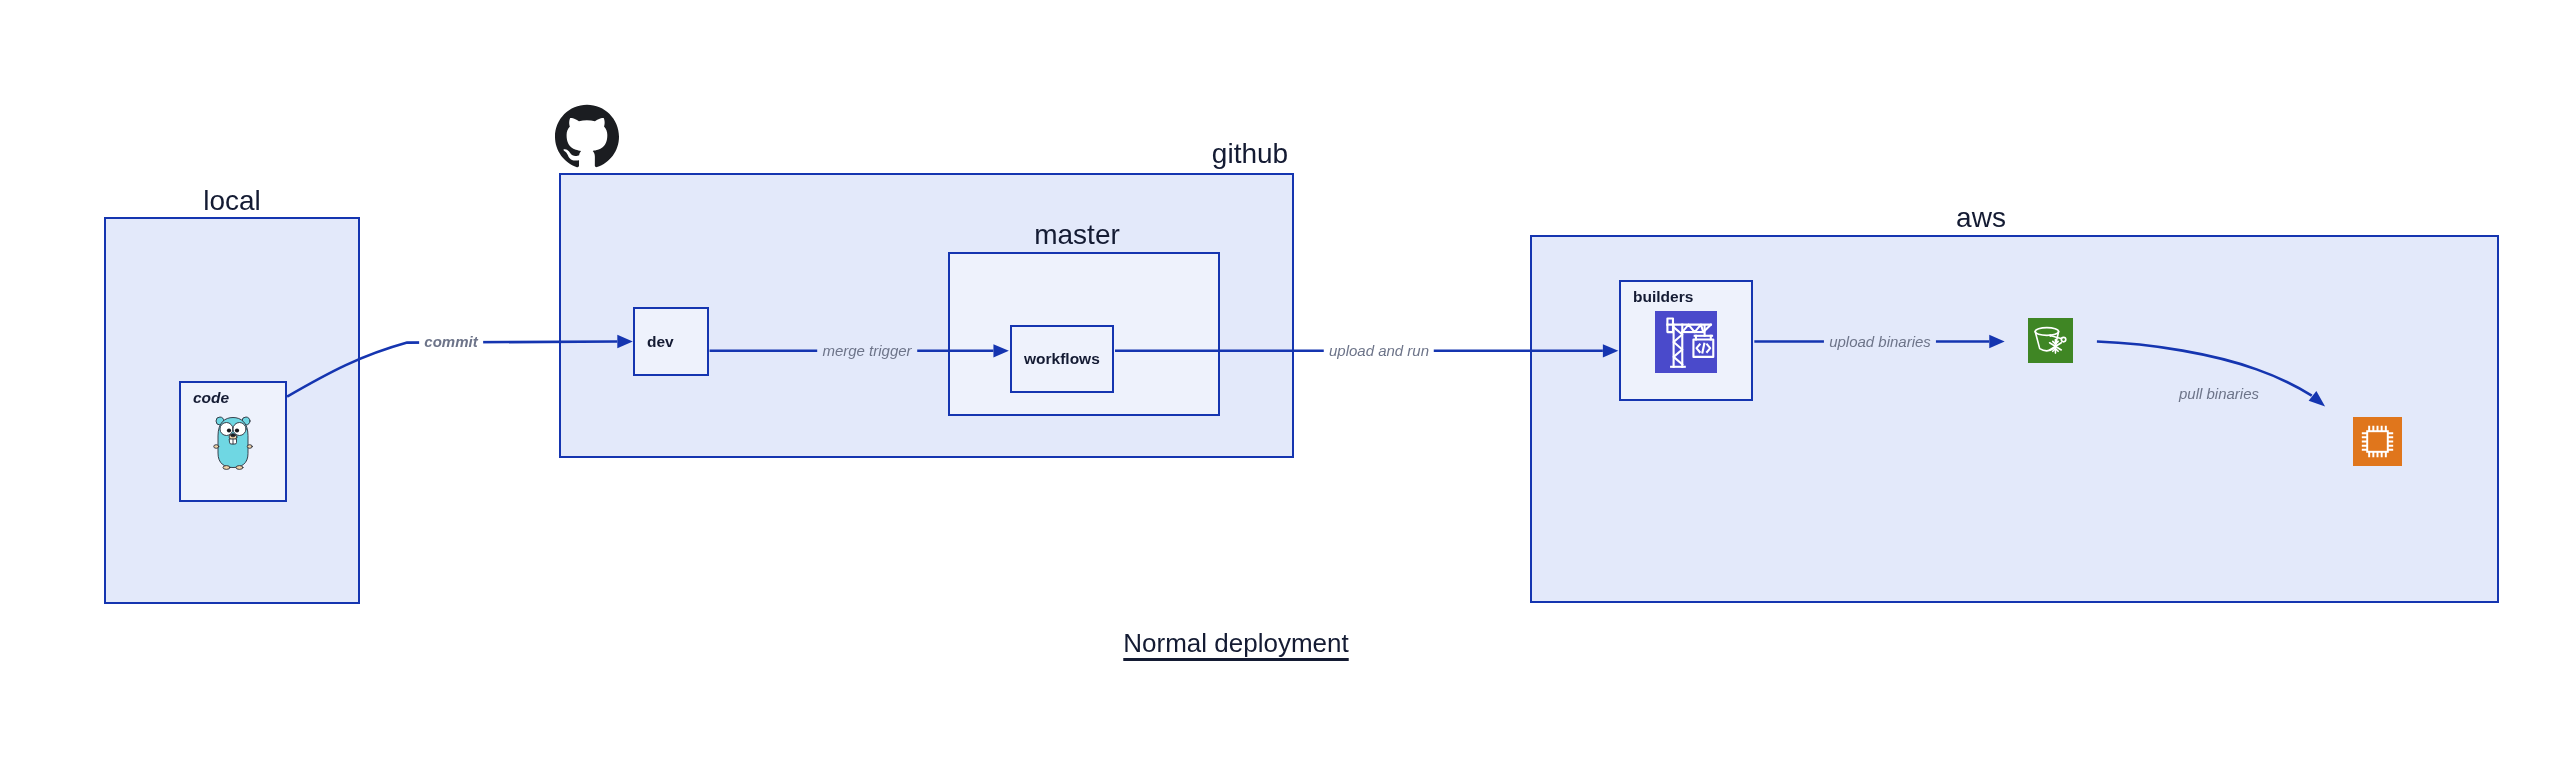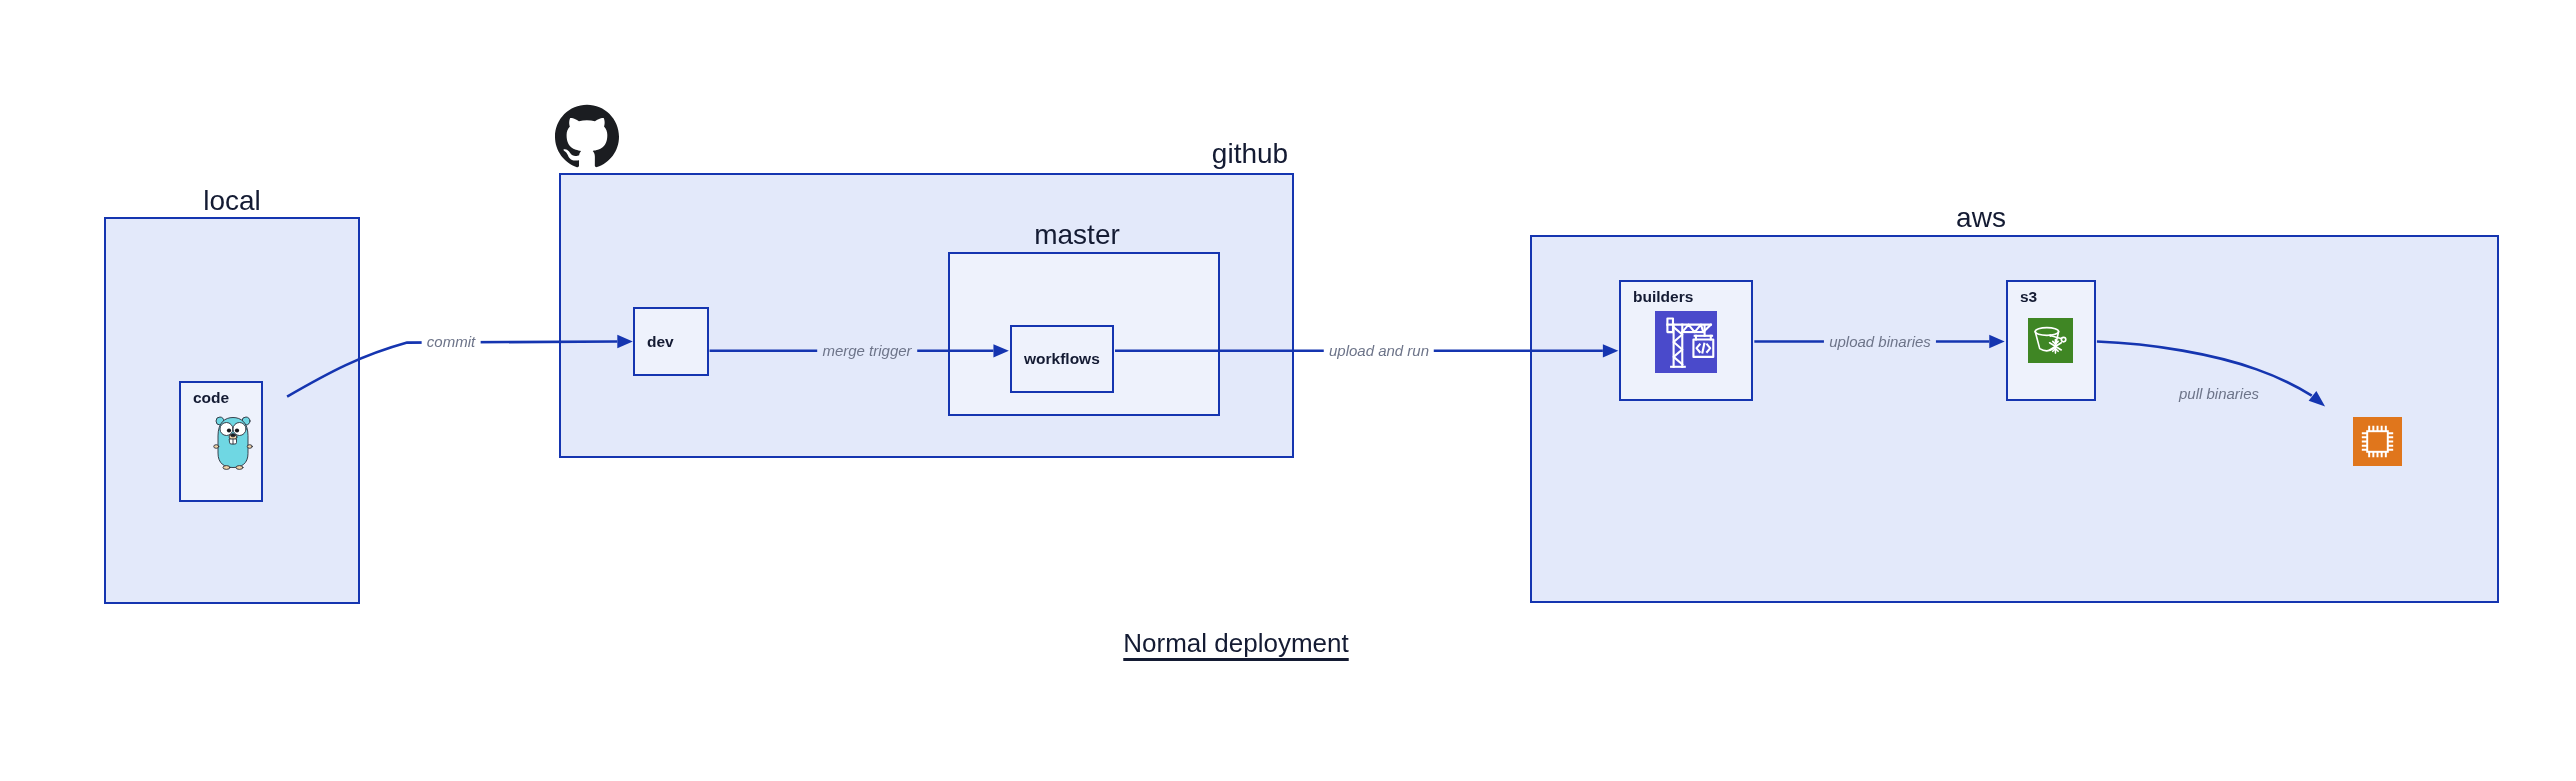--- a/index.html
+++ b/index.html
@@ -50,39 +50,36 @@
   <div class="cbox" style="left:104px; top:217px; width:256px; height:387px;"></div>
   <div class="cbox" style="left:559px; top:173px; width:735px; height:285px;"></div>
   <div class="cbox light" style="left:948px; top:252px; width:272px; height:164px;"></div>
   <div class="cbox" style="left:1530px; top:235px; width:969px; height:368px;"></div>
 
   <div class="clabel" style="left:232px;  top:187px;">local</div>
   <div class="clabel" style="left:1250px; top:140px;">github</div>
   <div class="clabel" style="left:1077px; top:221px;">master</div>
   <div class="clabel" style="left:1981px; top:204px;">aws</div>
 
-  <div class="nbox" style="left:179px; top:381px; width:84px; height:121px;">
+  <div class="nbox" style="left:179px; top:381px; width:108px; height:121px;font-style:italic;">
     <div class="nlabel">code</div>
   </div>
 
   <div class="nbox center" style="left:633px; top:307px; width:76px; height:69px;">
     <div class="nlabel">dev</div>
   </div>
 
   <div class="nbox center" style="left:1010px; top:325px; width:104px; height:68px;">
     <div class="nlabel">workflows</div>
   </div>
 
   <div class="nbox" style="left:1619px; top:280px; width:134px; height:121px;">
     <div class="nlabel">builders</div>
   </div>
 
-  <div class="nbox" style="left:2006px; top:280px; width:90px; height:121px;">
-    <div class="nlabel">s3</div>
-  </div>
 
 
   <div class="icon-tile" style="left:213px; top:412px; width:40px; height:59px;">
     <svg viewBox="0 0 80 112">
       <g stroke="#2a2f3a" stroke-width="1.8" stroke-linecap="round">
         <circle cx="14" cy="15" r="8" fill="var(--gopher)"></circle>
         <circle cx="66" cy="15" r="8" fill="var(--gopher)"></circle>
         <path fill="var(--gopher)" d="M10 44 C10 18 24 8 40 8 C56 8 70 18 70 44 L70 80 C70 100 57 108 40 108 C23 108 10 100 10 80 Z"></path>
         <circle cx="27" cy="31" r="13" fill="#ffffff"></circle>
         <circle cx="53" cy="31" r="13" fill="#ffffff"></circle>
@@ -163,21 +160,21 @@
     <path d="M 1377 681 H 1928"></path>
     <polygon points="1958,681 1928,668 1928,694"></polygon>
     <path d="M 2164 681 H 3111"></path>
     <polygon points="3141,681 3111,668 3111,694"></polygon>
     <path d="M 3405 663 H 3861"></path>
     <polygon points="3891,663 3861,650 3861,676"></polygon>
     <path d="M 4070 663 C 4180 667, 4300 688, 4380 717 C 4420 731, 4455 748, 4487 768"></path>
     <polygon points="4513,789 4481,778 4496,759"></polygon>
   </svg>
 
-  <div class="elabel bg-white" style="left:451px;  top:342px;">commit</div>
+  <div class="elabel bg-white" style="left:451px;  top:342px;font-weight:bold;">commit</div>
   <div class="elabel bg-outer" style="left:867px; top:351px;">merge trigger</div>
   <div class="elabel bg-white" style="left:1379px; top:351px;">upload and run</div>
   <div class="elabel bg-outer" style="left:1880px; top:342px;">upload binaries</div>
   <div class="elabel bg-outer" style="left:2219px; top:351px;margin-top:43px;">pull binaries</div>
 
   <div class="title">Normal deployment</div>
 
 </div>
 
 

